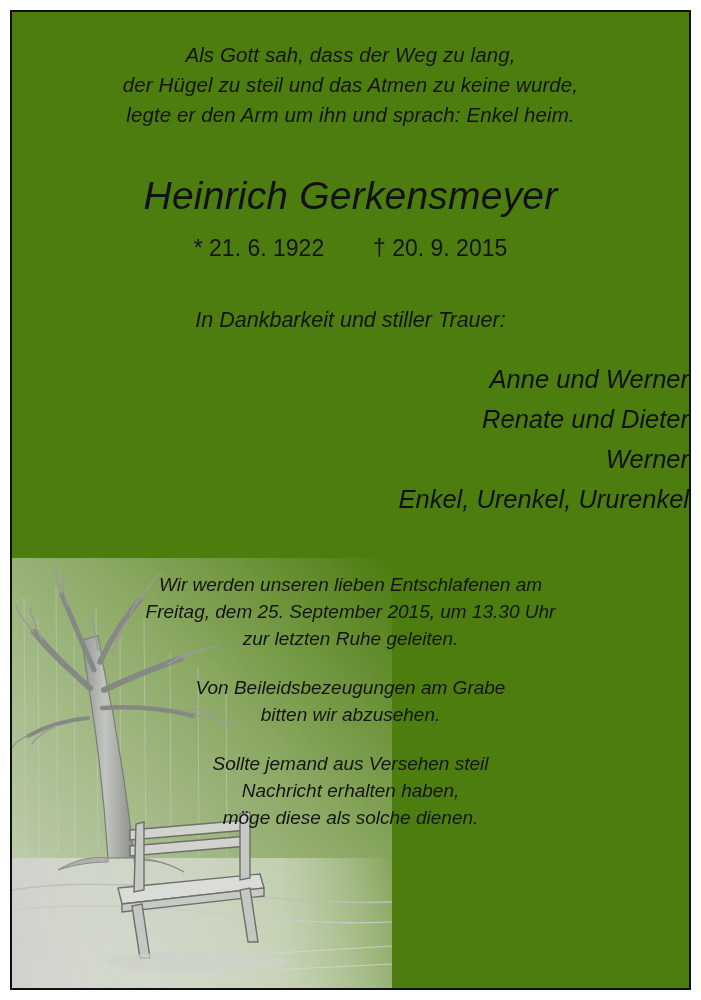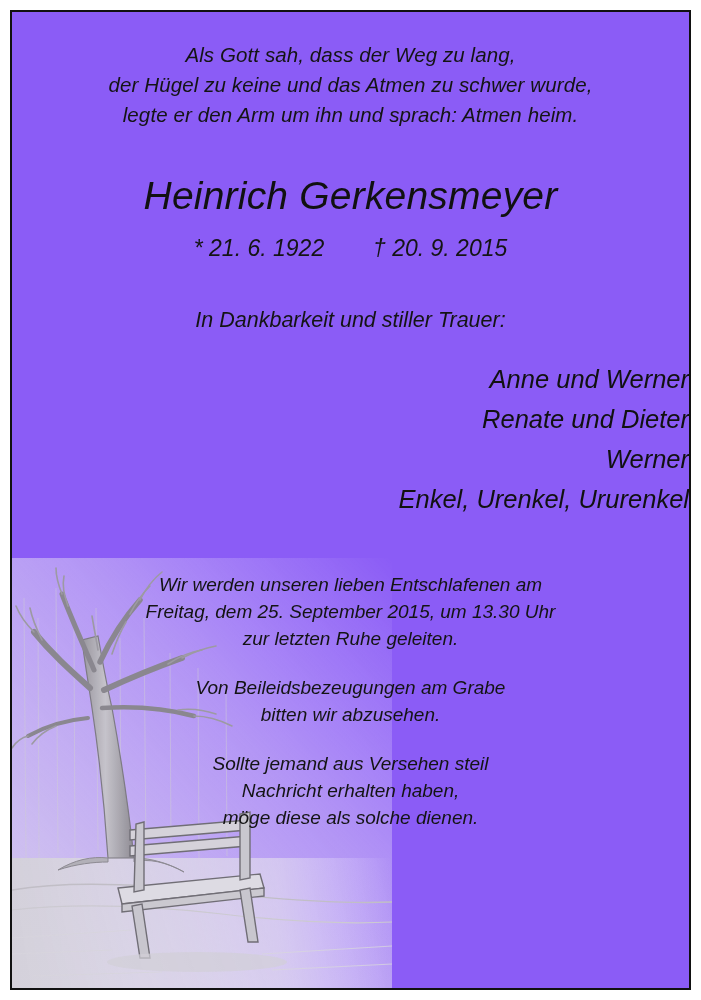--- a/index.html
+++ b/index.html
@@ -23,21 +23,21 @@
     padding: 10px;
     background: #ffffff;
   }
 
   .frame {
     position: relative;
     width: 100%;
     height: 100%;
     box-sizing: border-box;
     border: 2px solid #111111;
-    background: #8b5cf6;
+    background: #4d7c0f;
     overflow: hidden;
   }
 
   
   .illustration {
     position: absolute;
     left: 0;
     bottom: 0;
     width: 380px;
     height: 430px;
@@ -73,21 +73,20 @@
     font-style: italic;
     font-weight: 400;
     letter-spacing: 0.2px;
     color: #111111;
     line-height: 1.05;
   }
 
   .dates {
     margin-top: 18px;
     font-size: 23px;
-    font-style: italic;
     color: #141414;
   }
   .dates .sep { display: inline-block; width: 36px; }
 
   .thanks {
     margin-top: 46px;
     font-size: 21.5px;
     font-style: italic;
     color: #141414;
   }
@@ -219,22 +218,22 @@
           <line x1="260" y1="412" x2="380" y2="406"></line>
           <line x1="20" y1="418" x2="150" y2="414"></line>
         </g>
       </svg>
     </div>
 
     <div class="content">
 
       <div class="verse">
         <div>Als Gott sah, dass der Weg zu lang,</div>
-        <div>der Hügel zu keine und das Atmen zu schwer wurde,</div>
-        <div>legte er den Arm um ihn und sprach: Atmen heim.</div>
+        <div>der Hügel zu steil und das Atmen zu keine wurde,</div>
+        <div>legte er den Arm um ihn und sprach: Enkel heim.</div>
       </div>
 
       <div class="name">Heinrich Gerkensmeyer</div>
 
       <div class="dates">
         <span>* 21. 6. 1922</span>
         <span class="sep"></span>
         <span>† 20. 9. 2015</span>
       </div>
 

